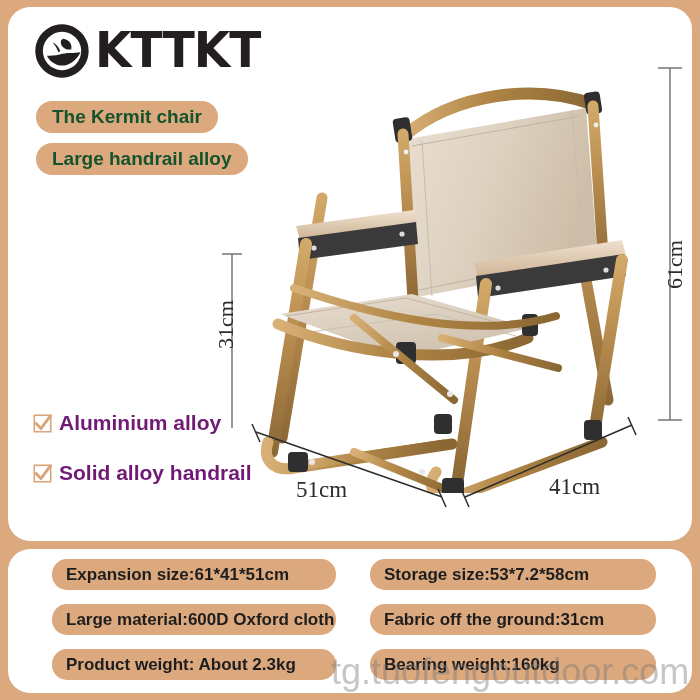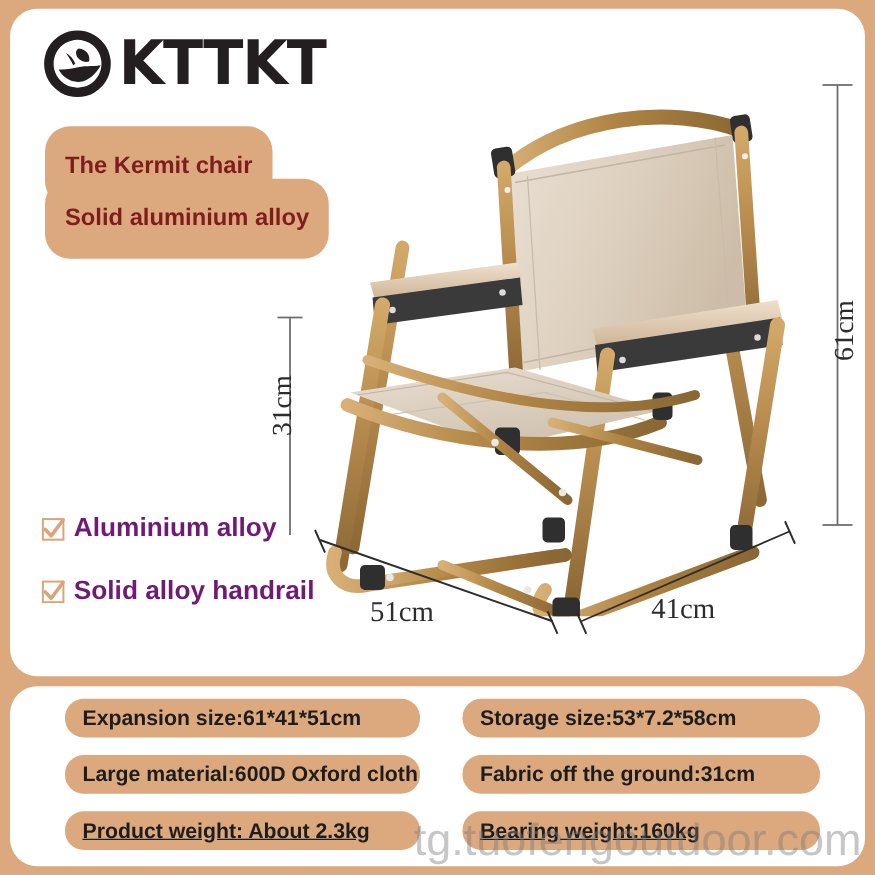--- a/index.html
+++ b/index.html
@@ -46,24 +46,24 @@
   
   .pill{
     background:#dca87e;
     border-radius:20px;
     display:flex;align-items:center;
     color:#3a2a1c;
   }
   .title-pill{
     position:absolute;
     height:32px;
-    padding:16px 16px;
+    padding:0 16px;
     font-size:19px;
     font-weight:600;
-    color:#7f1d1d;
+    color:#14532d;
   }
   #pill-kermit{ left:36px; top:101px; }
   #pill-alloy { left:36px; top:143px; }
 
   
   .feature{
     position:absolute;
     display:flex;align-items:center;gap:7px;
     color:#701a75;
     font-size:21px;
@@ -102,41 +102,41 @@
     font-size:22px;
   }
   #lbl-61{
     left:662px; top:240px;
     writing-mode:vertical-rl;
     transform:rotate(180deg);
     transform-origin:center;
     font-size:22px;
   }
   #lbl-51{ left:296px; top:477px; }
-  #lbl-41{ left:521px; top:474px; }
+  #lbl-41{ left:549px; top:474px; }
 
   
   .spec{
     position:absolute;
     height:31px;
     border-radius:15px;
     background:#dca87e;
     display:flex;align-items:center;
     padding:0 14px;
     font-size:17px;
     font-weight:600;
     color:#1d1d1d;
     white-space:nowrap;
     box-sizing:border-box;
   }
   .spec.left { left:52px;  width:284px; }
   .spec.right{ left:370px; width:286px; }
   .r0{ top:559px; }
   .r1{ top:604px; }
-  .r2{ top:649px;text-decoration:underline; }
+  .r2{ top:649px; }
 
   
   #watermark{
     position:absolute;
     left:331px; top:651px;
     font-size:36px;
     font-family:"Liberation Sans", sans-serif;
     color:rgba(120,120,120,0.42);
     letter-spacing:0px;
     white-space:nowrap;
@@ -157,21 +157,21 @@
       <path d="M52 29 C62 30 68 38 66 47 C58 49 49 44 48 36 C47.6 33 49 30 52 29 Z" fill="#231f20"></path>
       <path d="M47 50 C44 43 40 38 34 35 C39 42 42 47 44 52 Z" fill="#231f20"></path>
     </svg>
     <span class="logo-word">KTTKT</span>
   </div>
 
   <div class="pill title-pill" id="pill-kermit">
     <span>The Kermit chair</span>
   </div>
   <div class="pill title-pill" id="pill-alloy">
-    <span>Solid aluminium alloy</span>
+    <span>Large handrail alloy</span>
   </div>
 
   <div class="feature" id="feat-0">
     <svg class="chk" viewBox="0 0 24 24">
       <rect x="1.6" y="1.6" width="20.8" height="20.8" fill="#fff" stroke="#d9a478" stroke-width="2"></rect>
       <path d="M4 12 L10 18.5 L22 2.5" fill="none" stroke="#d9a478" stroke-width="3.6" stroke-linecap="round" stroke-linejoin="round"></path>
     </svg>
     <span>Aluminium alloy</span>
   </div>
   <div class="feature" id="feat-1">

